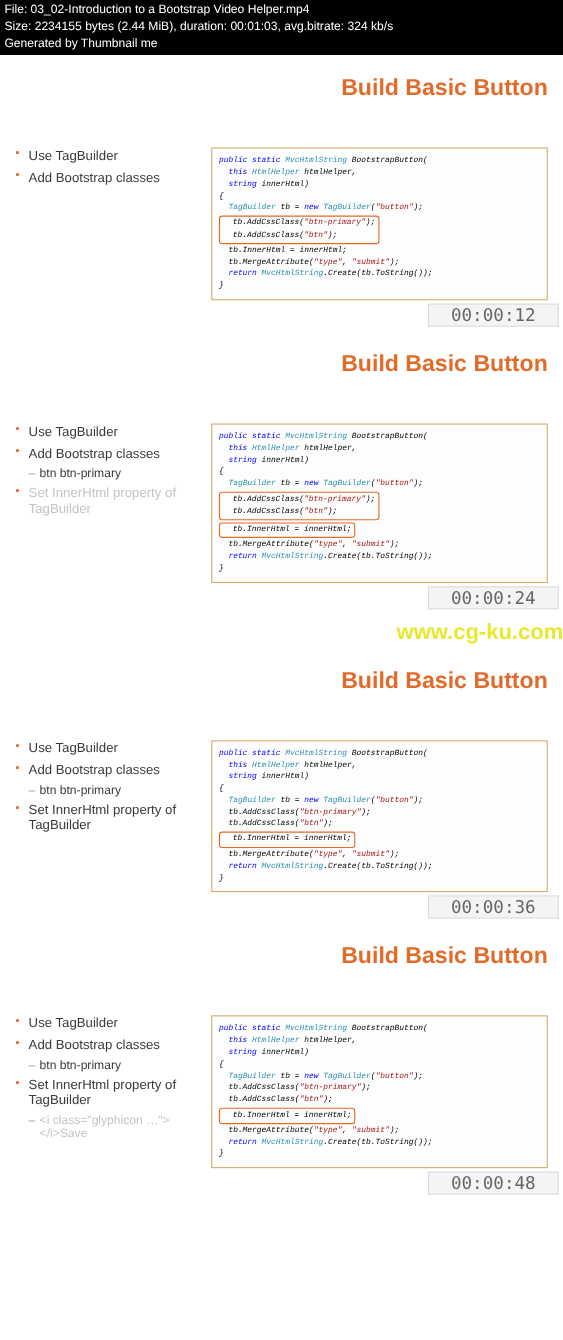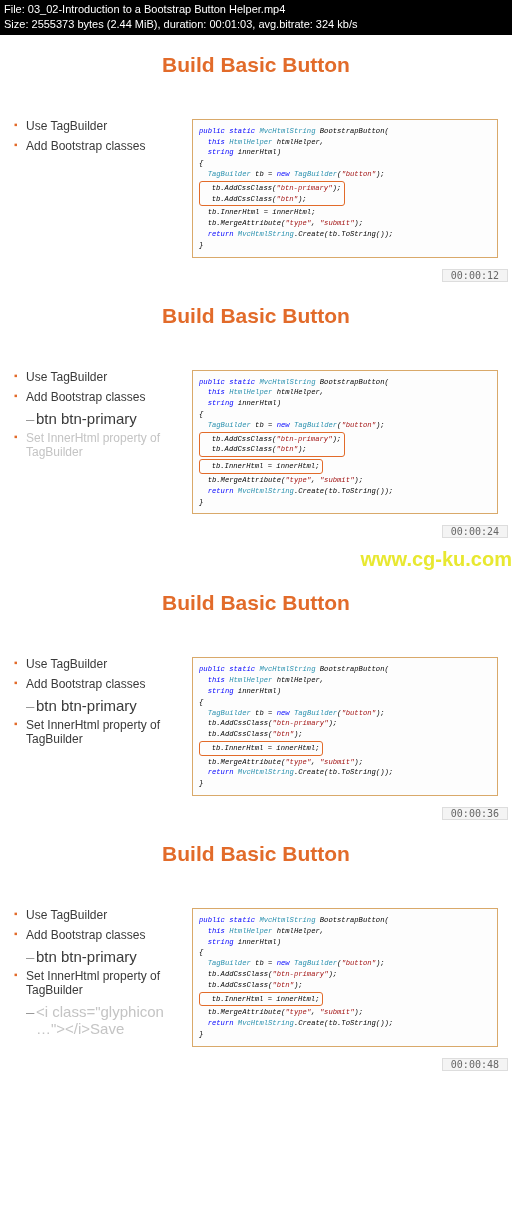--- a/index.html
+++ b/index.html
@@ -1,42 +1,43 @@
 <!DOCTYPE html>
 <html><head>
 <meta charset="utf-8">
 <style>
   * { margin: 0; padding: 0; box-sizing: border-box; }
   body { font-family: "Segoe UI", Arial, sans-serif; width: 512px; background: #fff; }
   .meta-header { background: #000; color: #fff; font-size: 11px; padding: 2px 4px; line-height: 1.4; }
   .slide { position: relative; padding: 10px 14px 28px 14px; border-bottom: 0; }
-  .slide-title { color: #e26b2a; font-size: 21px; font-weight: 600; text-align: center; margin: 8px 0 16px 0; }
+  .slide-title { color: #e26b2a; font-size: 21px; font-weight: 600; text-align: right; margin: 8px 0 16px 0; }
   .slide-body { display: flex; gap: 8px; align-items: flex-start; margin-top: 42px; }
   .bullets { flex: 0 0 170px; font-size: 12px; color: #3a3a3a; }
   .bullets ul { list-style: none; }
   .bullets li.lvl1 { position: relative; padding-left: 12px; margin-bottom: 6px; }
   .bullets li.lvl1::before { content: "▪"; position: absolute; left: 0; color: #e26b2a; font-size: 10px; }
-  .bullets li.lvl2 { position: relative; padding-left: 22px; margin-bottom: 4px; font-size: 15px; }
+  .bullets li.lvl2 { position: relative; padding-left: 22px; margin-bottom: 4px; font-size: 11px; }
   .bullets li.lvl2::before { content: "–"; position: absolute; left: 12px; color: #999; }
   .bullets li.faded { color: #c4c4c4; }
   .code-box { flex: 1; border: 1px solid #d9a96a; background: #fdfdfd; padding: 6px 6px; font-family: Consolas, "Courier New", monospace; font-size: 7.2px; line-height: 1.5; }
   .code-line { white-space: pre; font-style: italic; }
   .kw-blue { color: #0000ff; }
   .kw-teal { color: #2b91af; }
   .kw-red { color: #a31515; }
   .hl-box { display: inline-block; border: 1.5px solid #e26b2a; border-radius: 3px; padding: 1px 3px; margin: 1px 0; }
-  .timestamp { position: absolute; right: 4px; bottom: 4px; background: #f4f4f4; border: 1px solid #ddd; font-size: 10px; padding: 0 8px; color: #666; font-family: Consolas, monospace; }
+  .timestamp { position: absolute; right: 4px; bottom: 4px; background: #f4f4f4; border: 1px solid #ddd; font-size: 16px; padding: 0 20px; color: #666; font-family: Consolas, monospace; }
   .watermark { color: #e8e830; font-size: 20px; font-weight: bold; text-align: right; padding: 6px 0 2px 0; text-shadow: 0 0 1px #fff; font-family: Arial, sans-serif; }
 </style>
 </head>
 <body>
 
 <div class="meta-header">
-  <div>File: 03_02-Introduction to a Bootstrap Button Helper.mp4</div>
-  <div>Size: 2555373 bytes (2.44 MiB), duration: 00:01:03, avg.bitrate: 324 kb/s</div>
+  <div>File: 03_02-Introduction to a Bootstrap Video Helper.mp4</div>
+  <div>Size: 2234155 bytes (2.44 MiB), duration: 00:01:03, avg.bitrate: 324 kb/s</div>
+  <div>Generated by Thumbnail me</div>
 </div>
 
 <div id="slides-container">
     <div class="slide">
     <div class="slide-title">Build Basic Button</div>
     <div class="slide-body">
       <div class="bullets">
           <ul>
             <li class="lvl1">Use TagBuilder</li>
             <li class="lvl1">Add Bootstrap classes</li>

